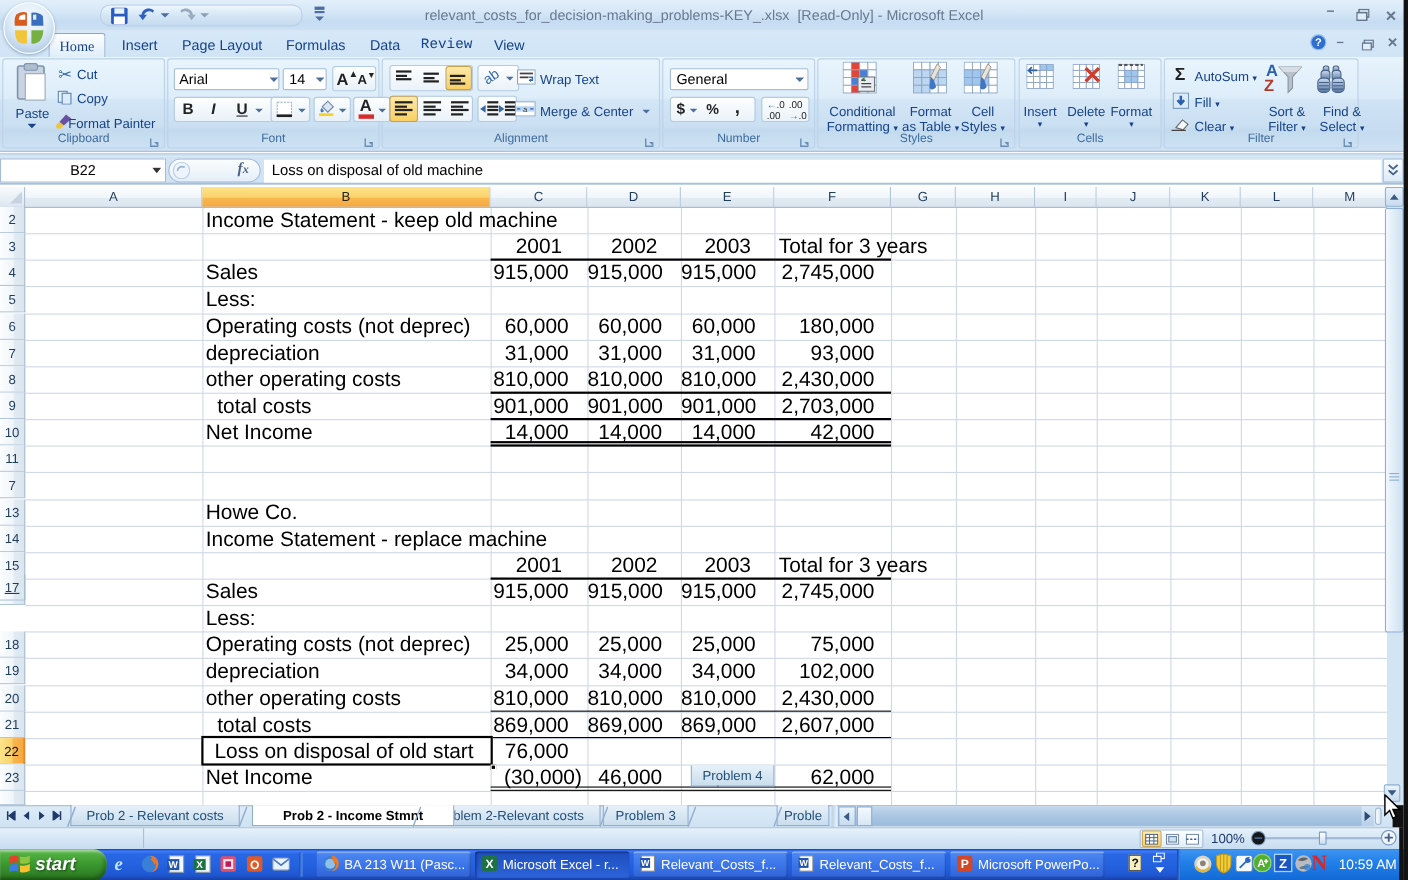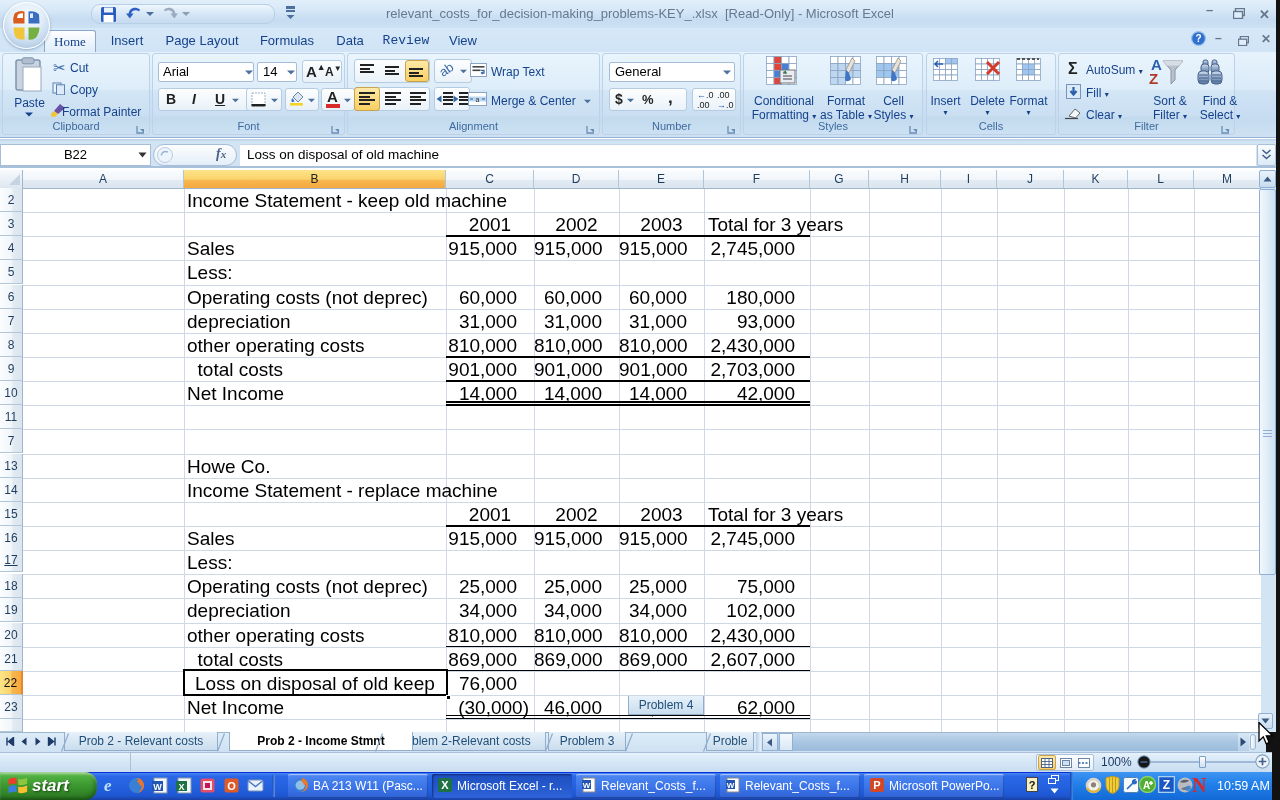--- a/index.html
+++ b/index.html
@@ -510,21 +510,21 @@
 <div class="rowh" style="top:308.7px; height:24.1px; line-height:24px;">7</div>
 <div class="rowh" style="top:332.8px; height:24.1px; line-height:24px;">8</div>
 <div class="rowh" style="top:357.0px; height:24.1px; line-height:24px;">9</div>
 <div class="rowh" style="top:381.1px; height:24.1px; line-height:24px;">10</div>
 <div class="rowh" style="top:405.3px; height:24.1px; line-height:24px;">11</div>
 <div class="rowh" style="top:429.4px; height:24.1px; line-height:24px;">7</div>
 <div class="rowh" style="top:453.5px; height:24.1px; line-height:24px;">13</div>
 <div class="rowh" style="top:477.7px; height:24.1px; line-height:24px;">14</div>
 <div class="rowh" style="top:501.8px; height:24.1px; line-height:24px;">15</div>
 <div class="rowh" style="top:526.0px; height:24.1px; line-height:24px;">16</div>
-<div class="rowh" style="top:548px; height:24.1px; line-height:24px;text-decoration:underline;">17</div>
+<div class="rowh" style="top:522px; height:24.1px; line-height:24px;text-decoration:underline;">17</div>
 <div class="rowh" style="top:574.2px; height:24.1px; line-height:24px;">18</div>
 <div class="rowh" style="top:598.4px; height:24.1px; line-height:24px;">19</div>
 <div class="rowh" style="top:622.5px; height:24.1px; line-height:24px;">20</div>
 <div class="rowh" style="top:646.7px; height:24.1px; line-height:24px;">21</div>
 <div class="rowh sel" style="top:670.8px; height:24.1px; line-height:24px;">22</div>
 <div class="rowh" style="top:694.9px; height:24.1px; line-height:24px;">23</div>
 <div class="rowh" style="top:719.1px; height:12.9px;"></div>
 <div class="abs" style="left:184px; top:189px; width:1px; height:543px; background:#d0d7e5;"></div>
 <div class="abs" style="left:446px; top:189px; width:1px; height:543px; background:#d0d7e5;"></div>
 <div class="abs" style="left:534px; top:189px; width:1px; height:543px; background:#d0d7e5;"></div>
@@ -639,21 +639,21 @@
 <div class="cell num" style="left:619px; top:647.7px; width:68px; line-height:23px;">869,000</div>
 <div class="cell num" style="left:704px; top:647.7px; width:91px; line-height:23px;">2,607,000</div>
 <div class="cell num" style="left:446px; top:671.8px; width:71px; line-height:23px;">76,000</div>
 <div class="cell" style="left:187px; top:695.9px; width:900px; line-height:23px;">Net Income</div>
 <div class="cell num" style="left:446px; top:695.9px; width:83px; line-height:23px;">(30,000)</div>
 <div class="cell num" style="left:534px; top:695.9px; width:68px; line-height:23px;">46,000</div>
 <div class="cell num" style="left:619px; top:695.9px; width:68px; line-height:23px;">46,000</div>
 <div class="cell num" style="left:704px; top:695.9px; width:91px; line-height:23px;">62,000</div>
 
 <div class="abs" style="left:183px; top:669.3px; width:265px; height:27.1px; border:2.5px solid #000; background:#fff;"></div>
-<div class="cell" style="left:195px; top:671.8px; width:249px; line-height:23px;">Loss on disposal of old keep</div>
+<div class="cell" style="left:195px; top:671.8px; width:249px; line-height:23px;">Loss on disposal of old start</div>
 <div class="abs" style="left:446px; top:694.9px; width:5px; height:5px; background:#000; border:1px solid #fff;"></div>
 
 <div class="abs" style="left:1261px; top:170px; width:15px; height:562px; background:#d3e4f3;"></div>
 <div class="abs" style="left:1259px; top:170px; width:17px; height:18px; background:linear-gradient(#eaf3fb,#c8dcef); border:1px solid #8fb0d4; border-radius:2px;"></div>
 <svg class="abs" style="left:1263px; top:176px;" width="9" height="6" viewBox="0 0 9 6">
     <path d="M0.5 5.5 L8.5 5.5 L4.5 0.5 Z" fill="#3b5b83"></path>
   </svg>
 <div class="abs" style="left:1259px; top:189px; width:17px; height:386px; background:linear-gradient(90deg,#f2f7fc,#dfecf7 50%,#cfe1f1); border:1px solid #8fb0d4; border-radius:2px;"></div>
 <div class="abs" style="left:1263px; top:430px; width:9px; height:1px; background:#8fb0d4;"></div>
 <div class="abs" style="left:1263px; top:433px; width:9px; height:1px; background:#8fb0d4;"></div>

